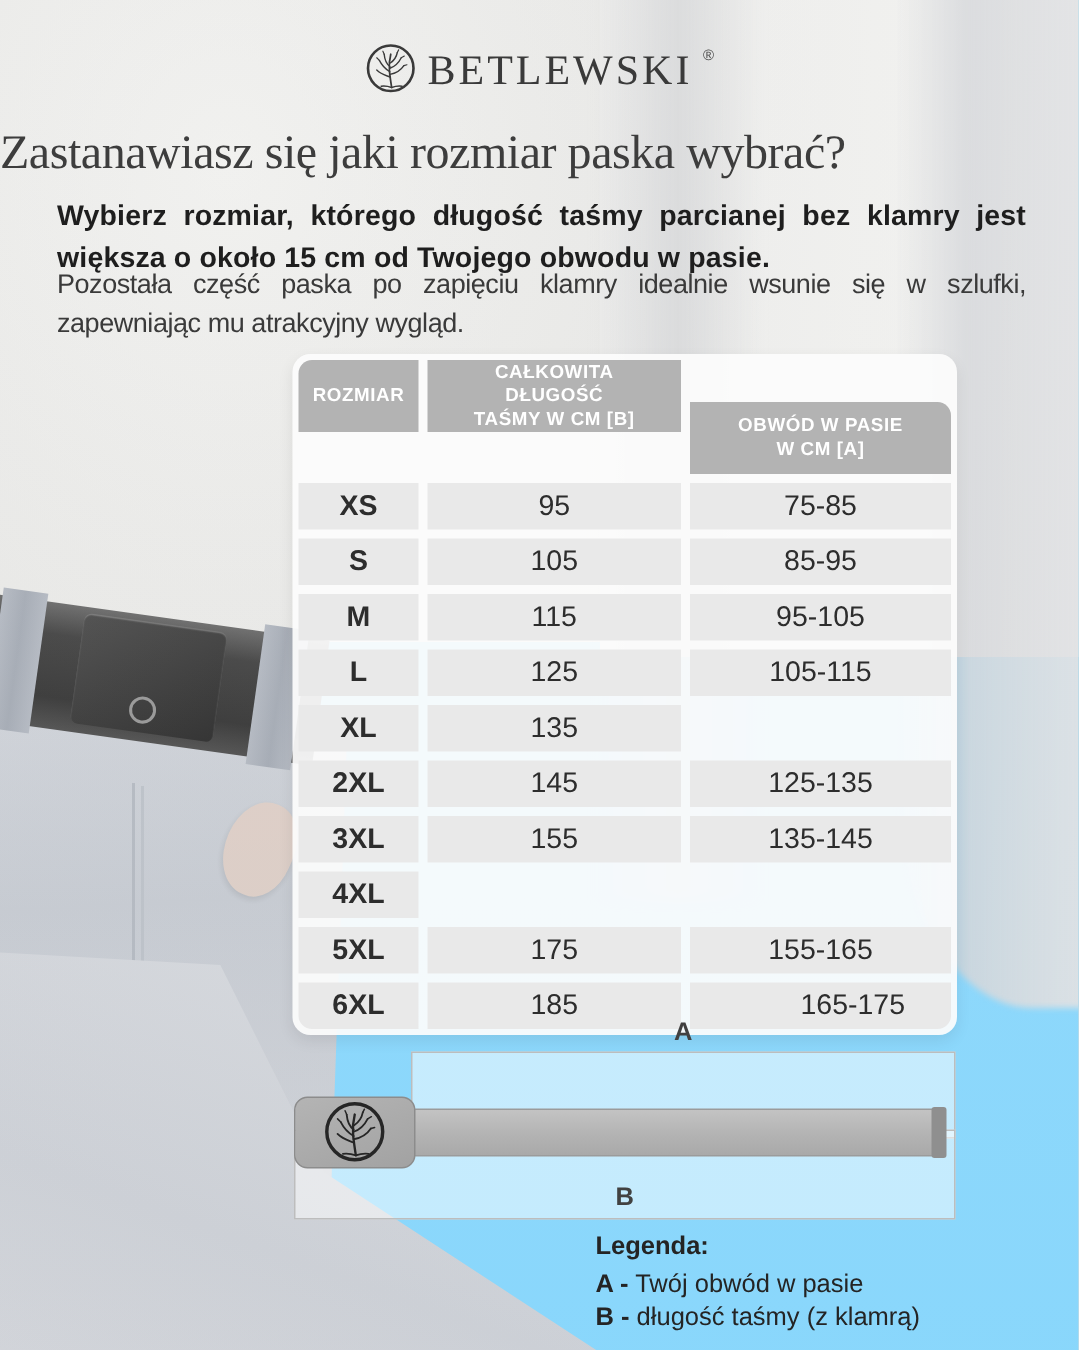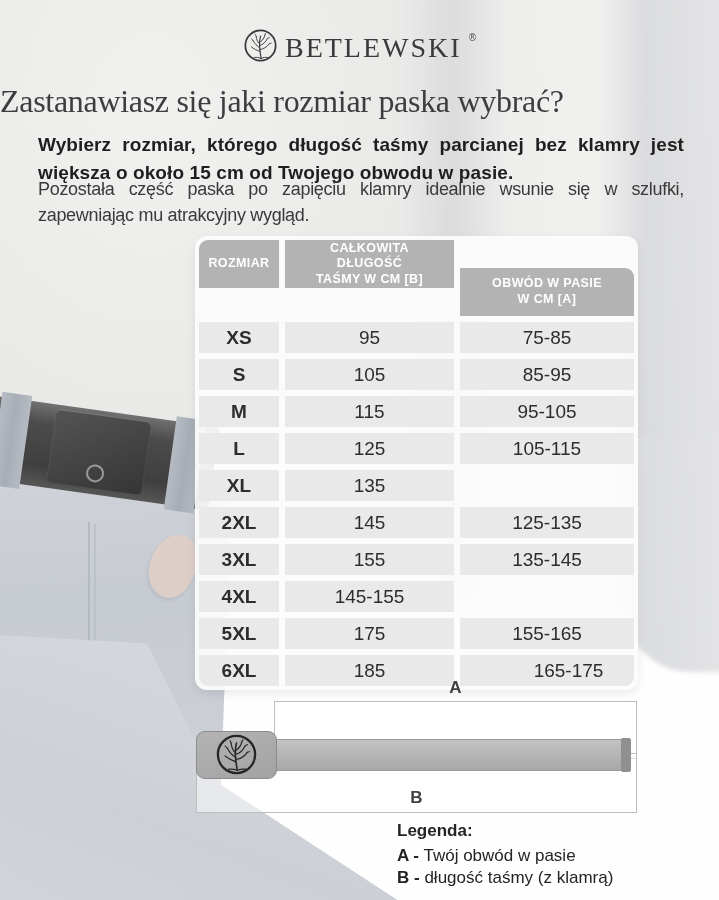--- a/index.html
+++ b/index.html
@@ -1,18 +1,18 @@
 <!DOCTYPE html>
 <html style="--header-cell: #b3b3b3; --body-cell: #e9e9e9; --text-dark: #2d2d2d; --panel-white: rgba(252,252,252,0.93);"><head>
 <meta charset="utf-8">
 <style>
   html,body{margin:0;padding:0;background:#ddd;}
   .stage{
     position:relative;width:719px;height:900px;margin:0 auto;overflow:hidden;
-    background:#ffffff;font-family:"Liberation Sans",sans-serif;text-decoration:underline;
+    background:#7dd3fc;font-family:"Liberation Sans",sans-serif;text-decoration:underline;
     -webkit-font-smoothing:antialiased;
   }
   .abs{position:absolute;}
 
   
   .ph-sweater{left:-12px;top:-12px;width:430px;height:440px;
     background:radial-gradient(ellipse at 38% 28%, #efefed 0%, #e8e8e6 55%, #e3e3e1 100%);}
   .ph-sweater-right{left:400px;top:-12px;width:332px;height:450px;
     background:linear-gradient(90deg,#e9e9e8 0%,#eeeeec 55%,#f1f1f0 100%);}
   .ph-shadow-band{left:396px;top:-10px;width:112px;height:610px;
@@ -175,21 +175,20 @@
           <div class="cell num">145</div>
           <div class="cell num">125-135</div>
         </div>
         <div class="trow">
           <div class="cell size">3XL</div>
           <div class="cell num">155</div>
           <div class="cell num">135-145</div>
         </div>
         <div class="trow">
           <div class="cell size">4XL</div>
-          <div class="cell num">145-155</div>
         </div>
         <div class="trow">
           <div class="cell size">5XL</div>
           <div class="cell num">175</div>
           <div class="cell num">155-165</div>
         </div>
         <div class="trow">
           <div class="cell size">6XL</div>
           <div class="cell num">185</div>
           <div class="cell num">165-175</div>

